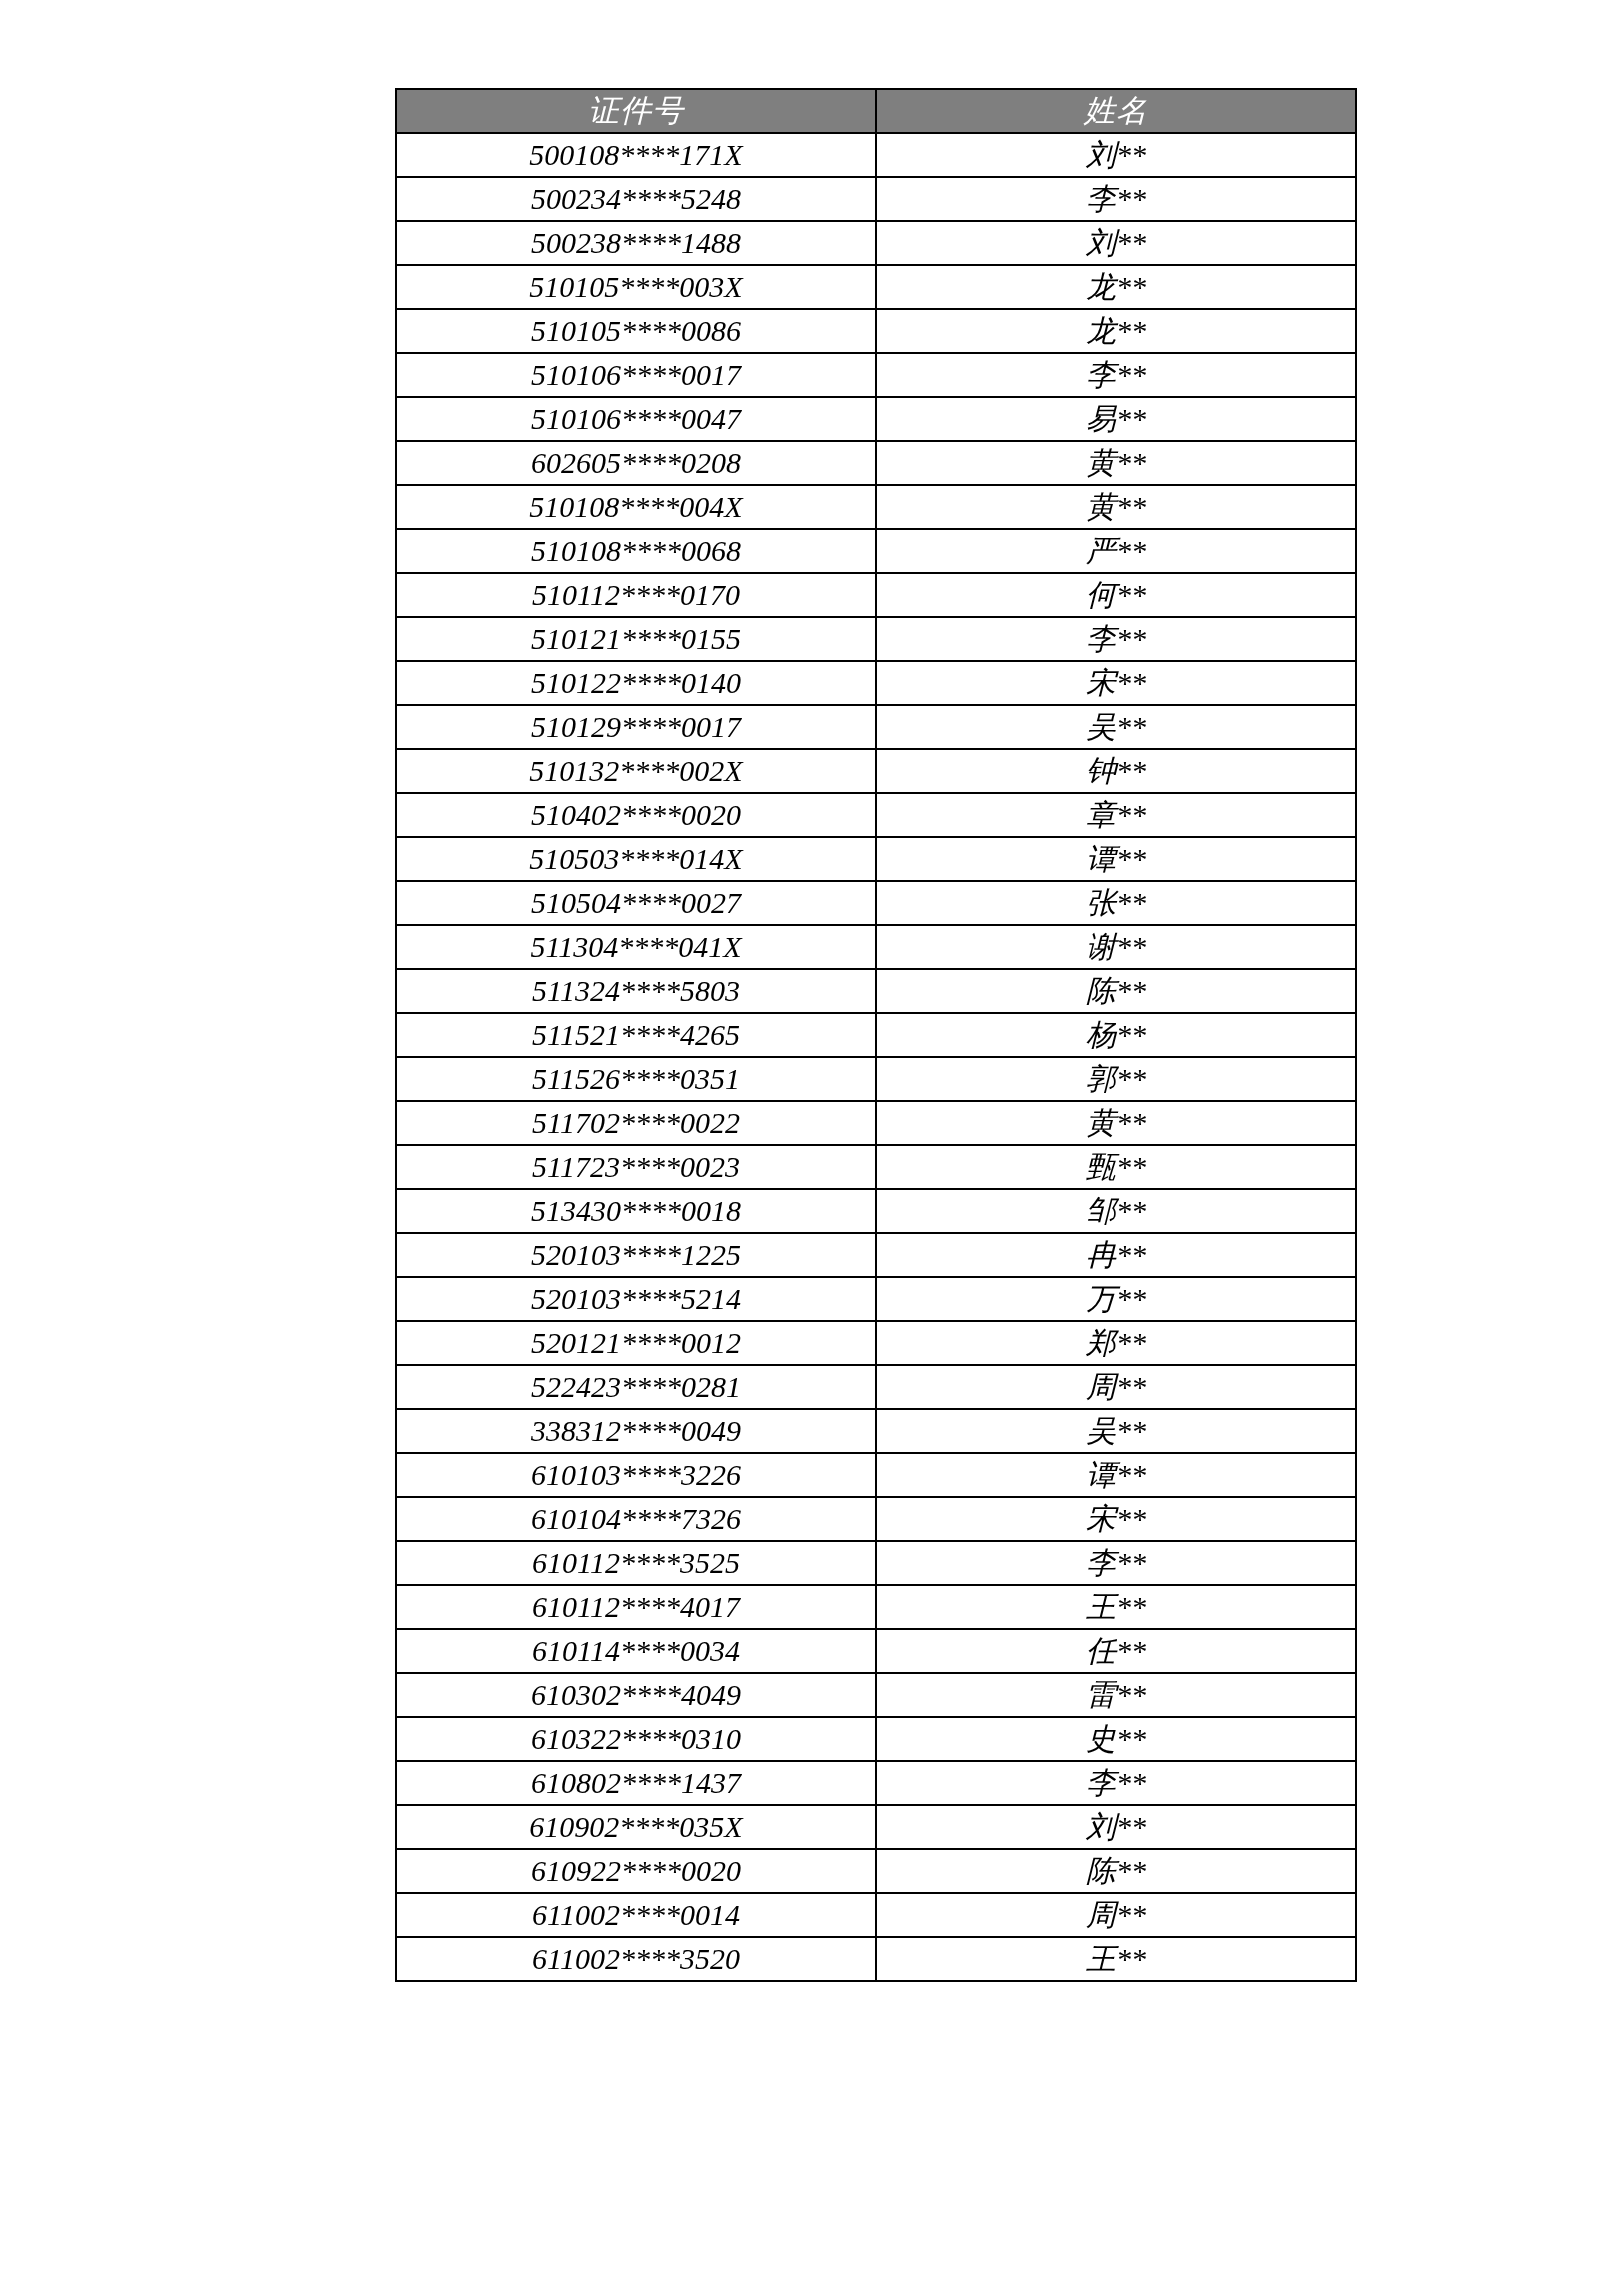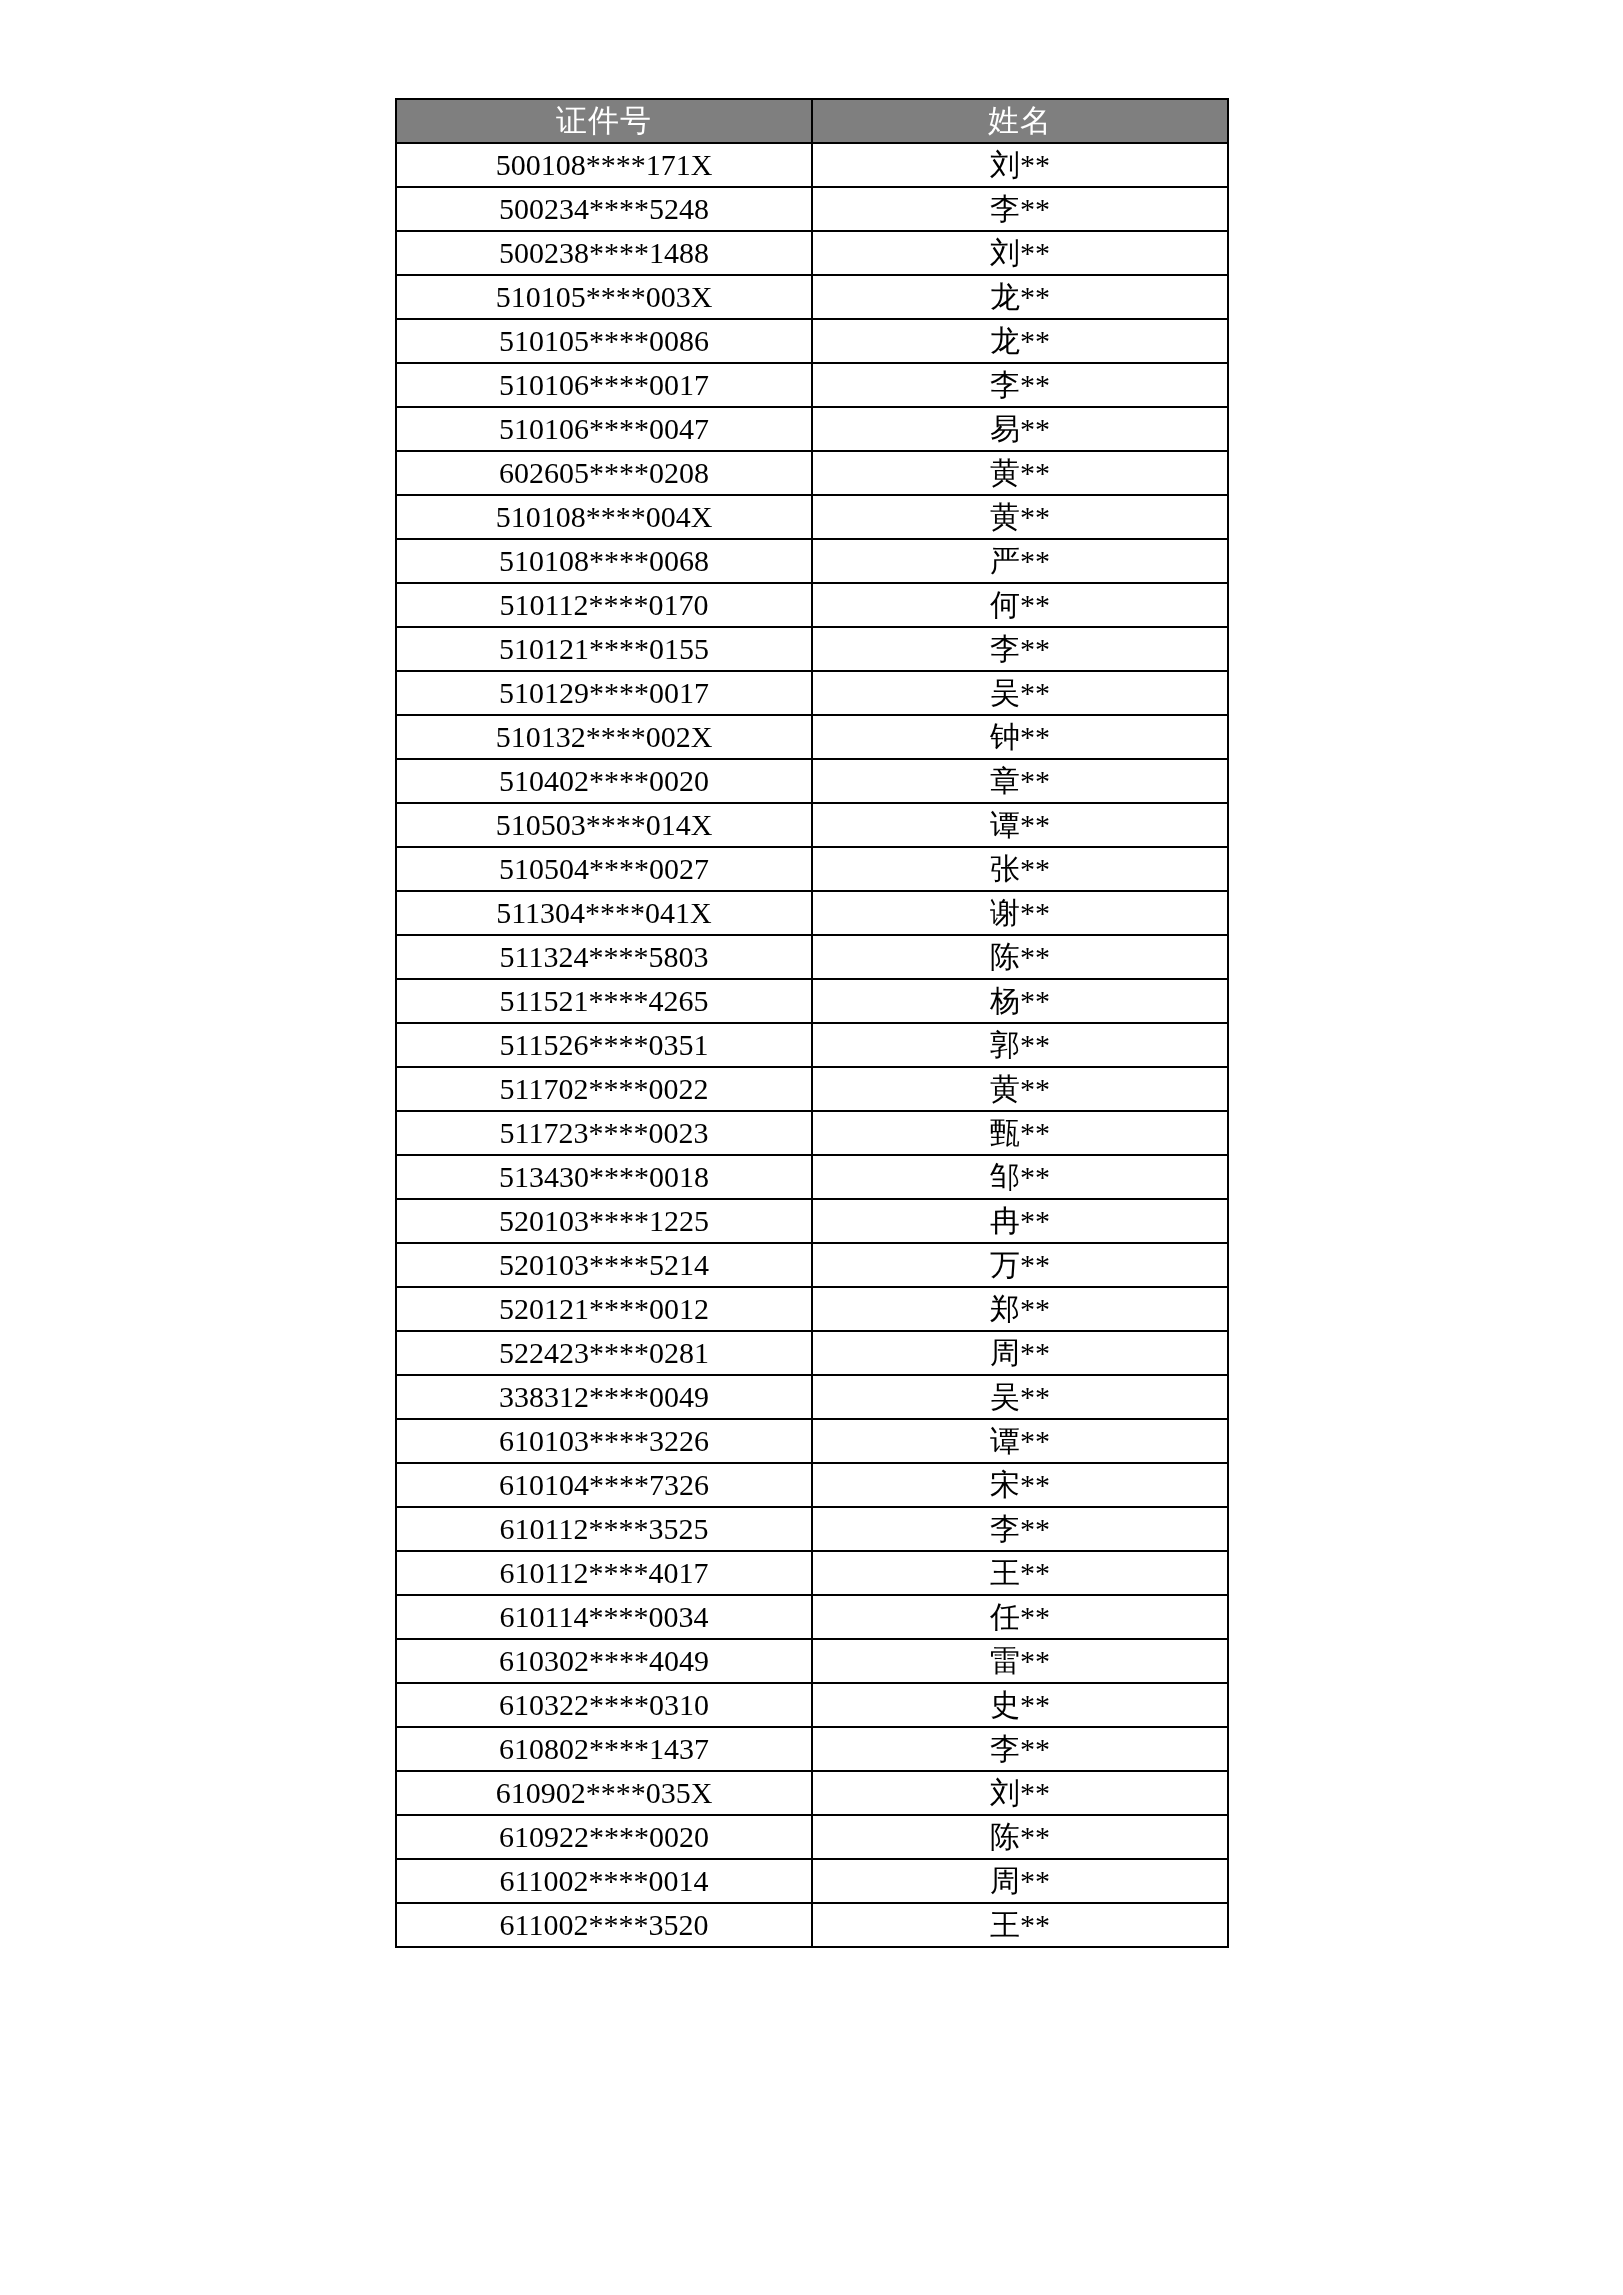--- a/index.html
+++ b/index.html
@@ -9,25 +9,26 @@
   }
   body {
     position: relative;
     width: 1623px;
     height: 2295px;
     font-family: "Liberation Serif", "DejaVu Serif", serif;
   }
   .doc-table {
     position: absolute;
     left: 395px;
-    top: 98px;
-    width: 834px;
+    top: 88px;
+    width: 962px;
     border-collapse: collapse;
     table-layout: fixed;
     border: 2px solid var(--border-color, #000000);
+    font-style: italic;
   }
   .doc-table th,
   .doc-table td {
     border: 2px solid var(--border-color, #000000);
     text-align: center;
     vertical-align: middle;
     overflow: hidden;
     padding: 0;
   }
   .doc-table th {
@@ -110,20 +111,24 @@
     <td>510112****0170</td>
     <td>何**</td>
   </tr>
 
   <tr>
     <td>510121****0155</td>
     <td>李**</td>
   </tr>
 
 
+  <tr>
+    <td>510122****0140</td>
+    <td>宋**</td>
+  </tr>
 
   <tr>
     <td>510129****0017</td>
     <td>吴**</td>
   </tr>
 
   <tr>
     <td>510132****002X</td>
     <td>钟**</td>
   </tr>

